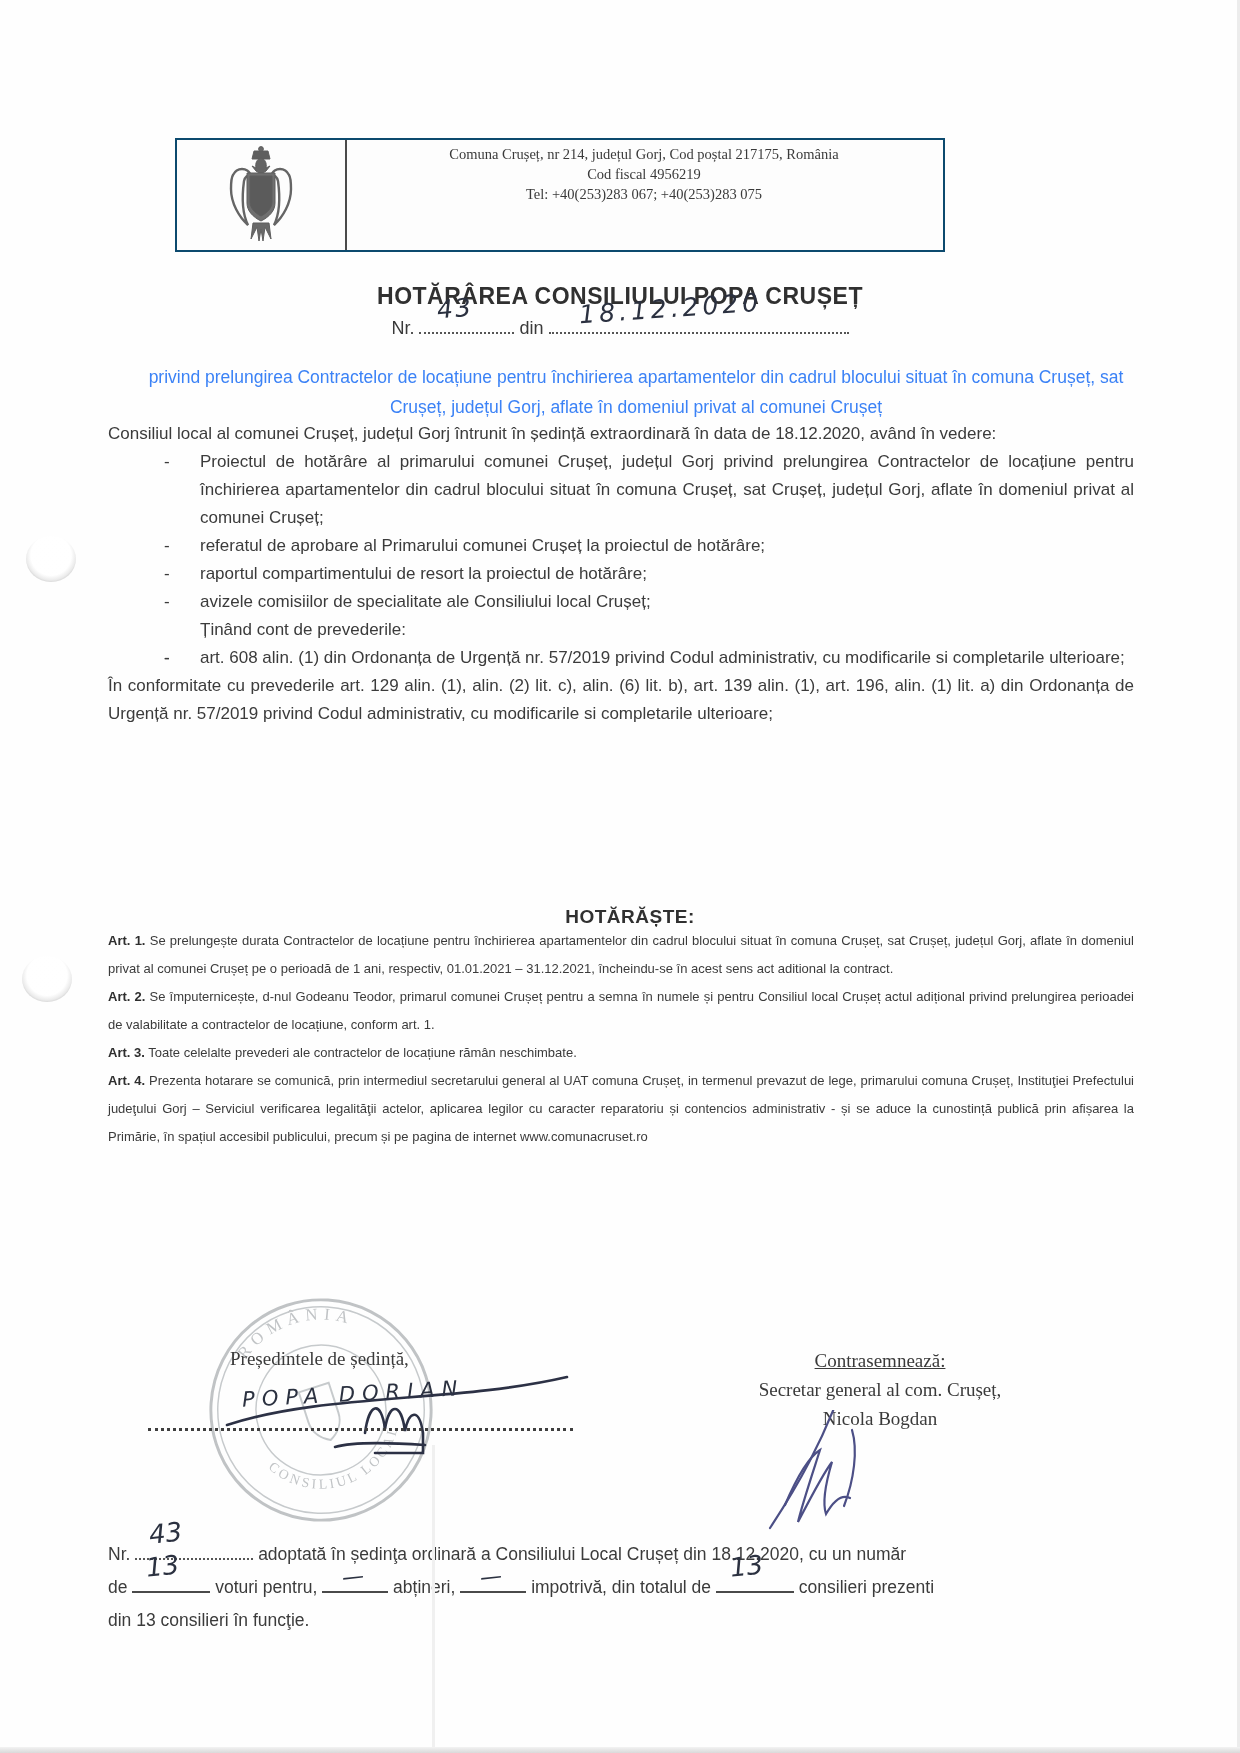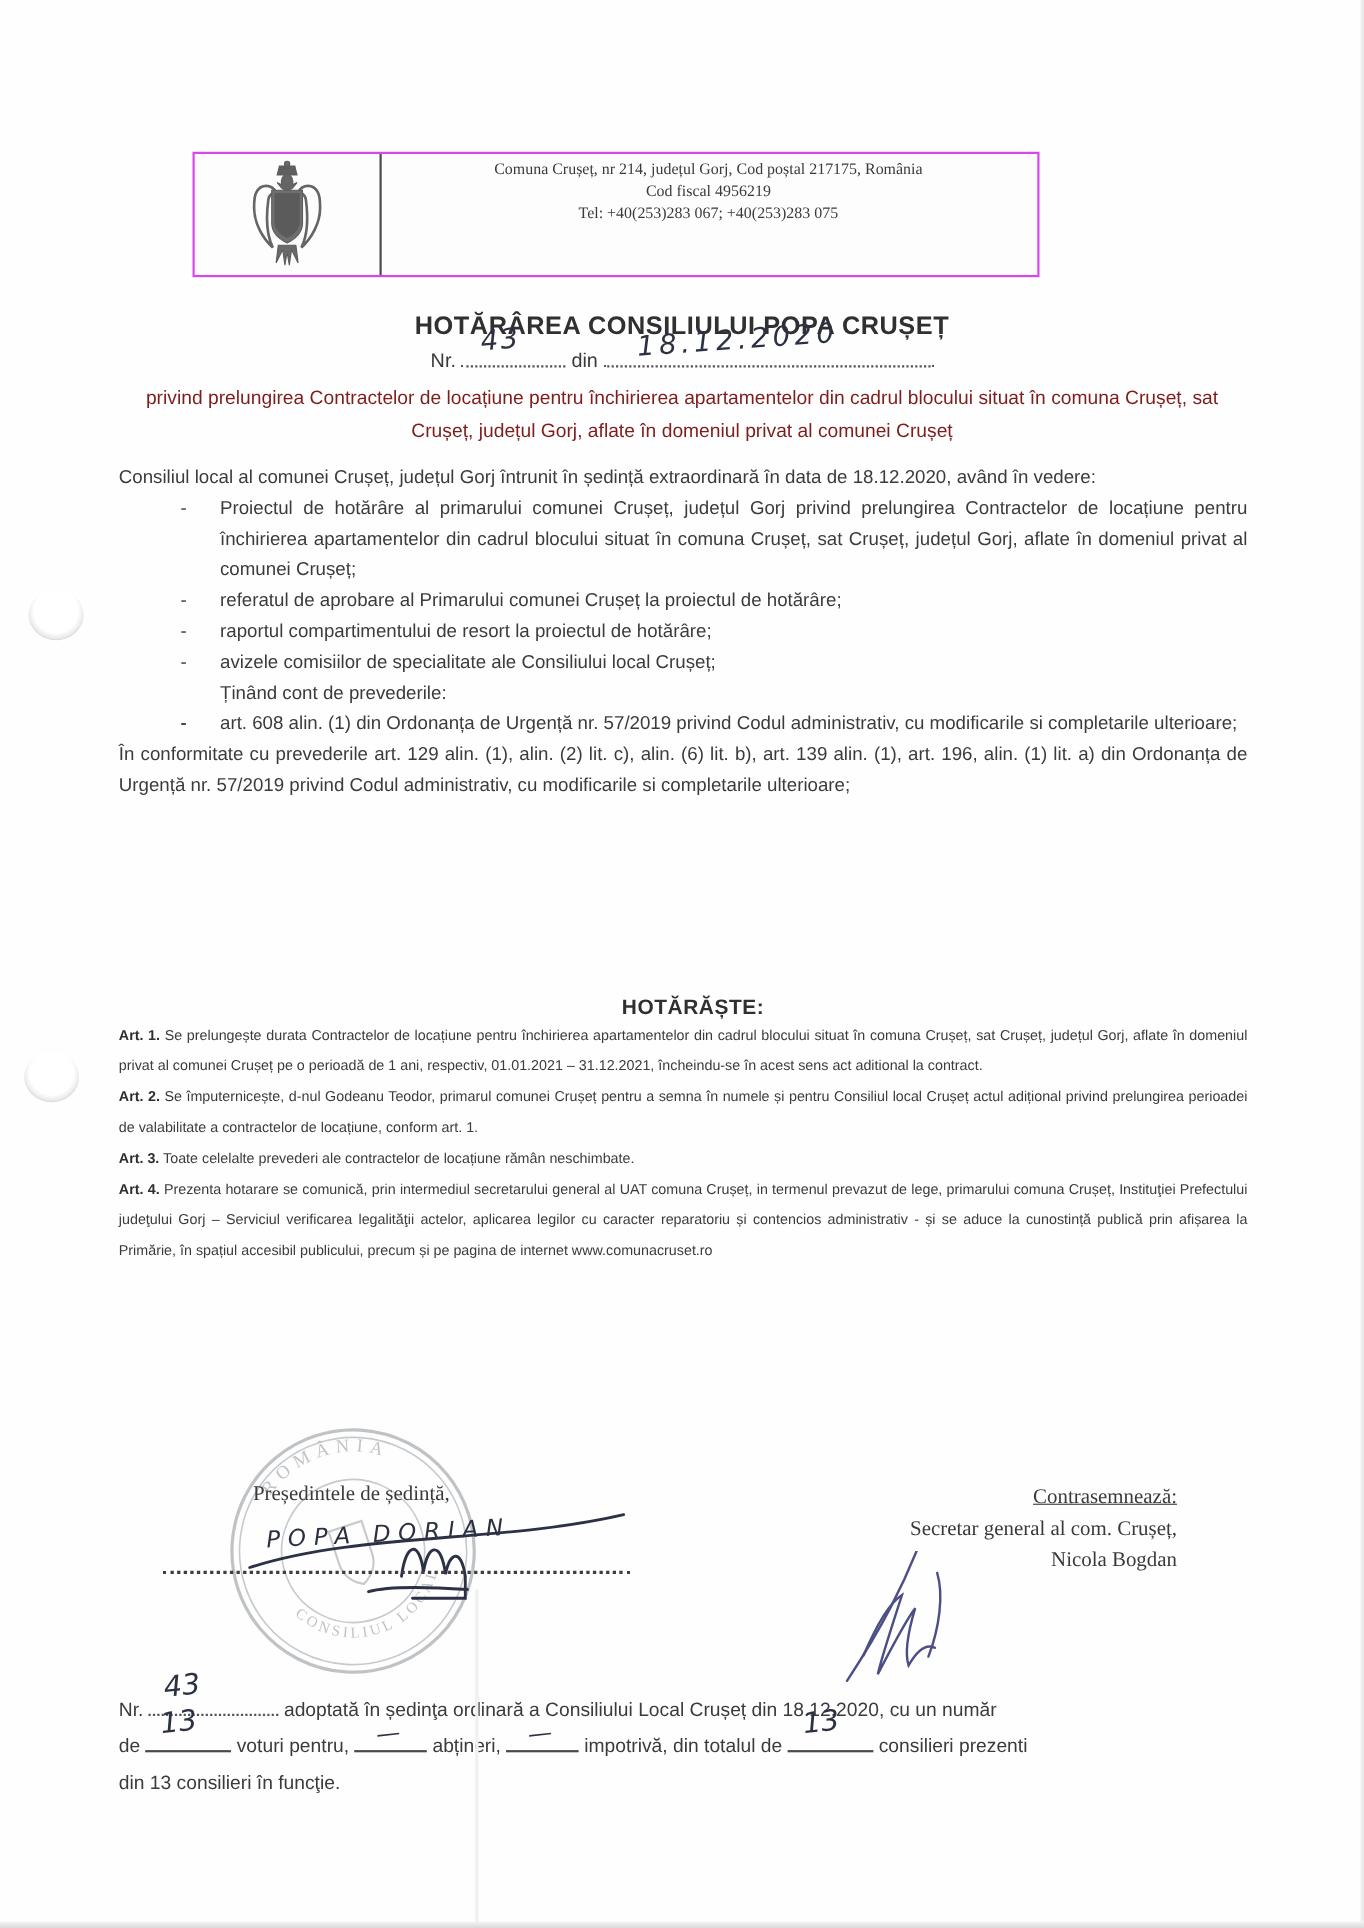--- a/index.html
+++ b/index.html
@@ -12,40 +12,40 @@
   .edge-bottom{position:absolute;left:0;right:0;bottom:0;height:6px;background:linear-gradient(#f3f3f3,#d9d9d9);}
   .edge-right{position:absolute;top:0;bottom:0;right:0;width:3px;background:#ececec;}
   .fold-line{position:absolute;left:432px;top:1445px;width:3px;height:308px;background:#f0f0f0;}
   .punch-hole{position:absolute;width:50px;height:46px;border-radius:50%;
     background:radial-gradient(circle at 50% 42%, #ffffff 55%, #e9e9e9 68%, #c9c9c9 76%, #ffffff 84%);
     opacity:.9;}
   .ph1{left:26px;top:536px;} .ph2{left:22px;top:956px;}
 
   
   .header-box{position:absolute;left:175px;top:138px;width:770px;height:114px;
-    border:2px solid #d946ef; box-sizing:border-box; background:#fdfdfd;}
+    border:2px solid #0c4a6e; box-sizing:border-box; background:#fdfdfd;}
   .coa-cell{position:absolute;left:0;top:0;width:170px;height:100%;border-right:2px solid #4a4a4a;
     box-sizing:border-box;display:flex;align-items:center;justify-content:center;}
   .contact-cell{position:absolute;left:172px;top:4px;right:4px;
     font-family:"Liberation Serif", serif; font-size:14.5px; line-height:20px;
     text-align:center; color:#3a3a3a;}
   .contact-cell .email u{text-decoration:underline;}
 
   
   .doc-title{position:absolute;left:0;top:283px;width:100%;text-align:center;margin:0;
     font-size:23px;font-weight:bold;color:#303030;letter-spacing:.5px;}
   .nr-line{position:absolute;left:0;top:316px;width:100%;text-align:center;font-size:18px;color:#3a3a3a;}
   .nr-line .dotseg{display:inline-block;border-bottom:2px dotted #555;height:16px;position:relative;}
   .dot1{width:95px;} .dot2{width:300px;}
   .hw{font-family:"DejaVu Sans", sans-serif;font-style:italic;color:#2b3140;}
   .hw-over{position:absolute;left:18px;top:-22px;font-size:25px;transform:rotate(-5deg);letter-spacing:2px;white-space:nowrap;}
   .hw-date{left:30px;transform:rotate(-4deg);letter-spacing:4px;}
 
-  .subtitle{position:absolute;left:120px;top:346px;width:1000px;margin:0;text-align:center;
-    font-size:17.5px;line-height:30px;color:#7f1d1d;}
+  .subtitle{position:absolute;left:120px;top:346px;width:1000px;margin:16px;text-align:center;
+    font-size:17.5px;line-height:30px;color:#3b82f6;}
 
   
   .bodytext{position:absolute;left:108px;top:420px;width:1026px;font-size:17px;line-height:28px;color:#3b3b3b;}
   .bodytext p{margin:0;}
   .intro{text-align:left;}
   ul.hang{list-style:none;margin:0;padding:0;}
   ul.hang li{position:relative;padding-left:92px;text-align:justify;}
   ul.hang li .dash{position:absolute;left:56px;top:0;}
   .tinand{padding-left:92px;}
   .conform{text-align:justify;}
@@ -56,21 +56,21 @@
   .art-label{font-weight:bold;color:#2e2e2e;}
 
   
   .sig-left-title{position:absolute;left:230px;top:1348px;font-family:Liberation Serif, serif;
     font-size:19px;color:#3a3a3a;margin:0;}
   .sig-left-name{position:absolute;left:242px;top:1382px;font-size:21px;letter-spacing:7px;
     transform:rotate(-3deg);white-space:nowrap;}
   .dotted-sign-line{position:absolute;left:148px;top:1428px;width:425px;border-bottom:3px dotted #3f3f3f;}
   .sig-left-svg{position:absolute;left:215px;top:1355px;pointer-events:none;}
   .stamp{position:absolute;left:203px;top:1292px;opacity:.55;pointer-events:none;transform:rotate(-18deg);}
-  .sig-right{position:absolute;left:690px;top:1346px;width:380px;text-align:right;
+  .sig-right{position:absolute;left:690px;top:1346px;width:380px;text-align:center;
     font-family:"Liberation Serif", serif;font-size:19px;color:#3a3a3a;line-height:29px;}
   .sig-right .underl{text-decoration:underline;}
   .sig-right-svg{position:absolute;left:740px;top:1410px;pointer-events:none;}
 
   
   .footer{position:absolute;left:108px;top:1538px;width:1026px;font-size:17.5px;line-height:33px;color:#3b3b3b;}
   .footer .dotblank{display:inline-block;width:118px;border-bottom:2px dotted #555;height:15px;position:relative;}
   .footer .solidblank{display:inline-block;width:78px;border-bottom:2px solid #4a4a4a;height:15px;position:relative;}
   .footer .solidblank.small{width:66px;}
   .fhw{position:absolute;left:14px;top:-26px;font-size:26px;transform:rotate(-6deg);white-space:nowrap;}

